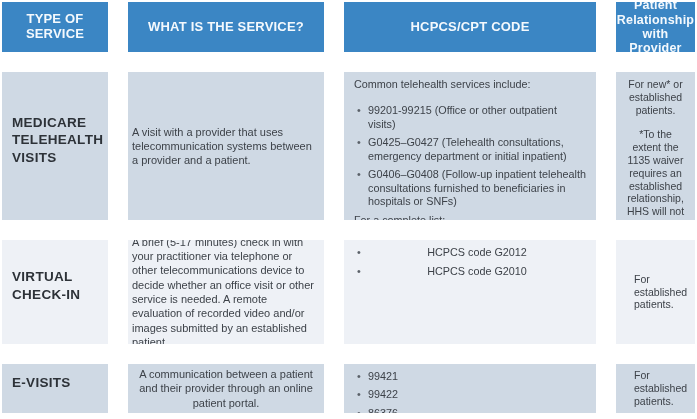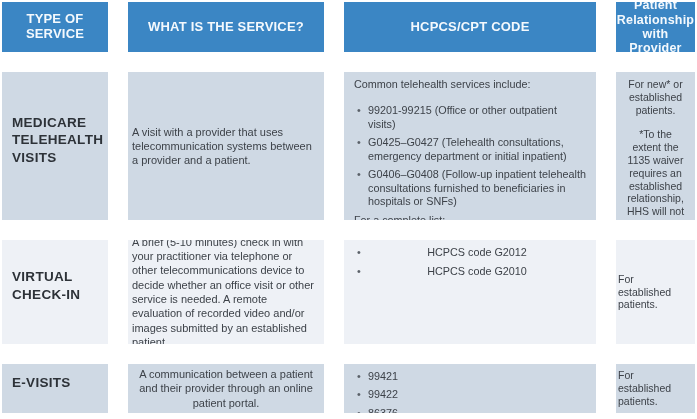--- a/index.html
+++ b/index.html
@@ -69,21 +69,21 @@
   }
   ul.bullets.loose li { margin-bottom: 6px; text-align: center; }
   .list-label { margin: 2px 0 1px 0; }
   .rel-cell {
     color: #3d4249;
     font-size: 10.5px;
     line-height: 1.22;
     padding: 6px 8px;
   }
   .rel-cell.centered { text-align: center; }
-  .rel-cell.middle { display: flex; flex-direction: column; justify-content: center; padding-left: 2px; }
+  .rel-cell.middle { display: flex; flex-direction: column; justify-content: center; padding-left: 18px; }
   .rel-note { margin-top: 12px; }
 </style>
 </head>
 <body>
 
 <div class="table-wrap">
   <div class="grid">
 
     <div class="cell th">TYPE OF SERVICE</div>
     <div class="cell th">WHAT IS THE SERVICE?</div>
@@ -101,21 +101,21 @@
       </ul>
       <p class="list-label">For a complete list:</p>
 
     </div>
     <div class="cell row-med rel-cell centered">
       <div>For new* or established patients.</div>
       <div class="rel-note">*To the extent the 1135 waiver requires an established relationship, HHS will not conduct audits to ensure that such a prior relationship existed for claims submitted during this public health emergency</div>
     </div>
 
     <div class="cell row-light type-cell">VIRTUAL CHECK-IN</div>
-    <div class="cell row-light desc-cell">A brief (5-10 minutes) check in with your practitioner via telephone or other telecommunications device to decide whether an office visit or other service is needed. A remote evaluation of recorded video and/or images submitted by an established patient.</div>
+    <div class="cell row-light desc-cell">A brief (5-17 minutes) check in with your practitioner via telephone or other telecommunications device to decide whether an office visit or other service is needed. A remote evaluation of recorded video and/or images submitted by an established patient.</div>
     <div class="cell row-light codes-cell">
       <ul class="bullets loose">
         <li>HCPCS code G2012</li>
         <li>HCPCS code G2010</li>
       </ul>
     </div>
     <div class="cell row-light rel-cell middle">
       <div>For established patients.</div>
     </div>
 

